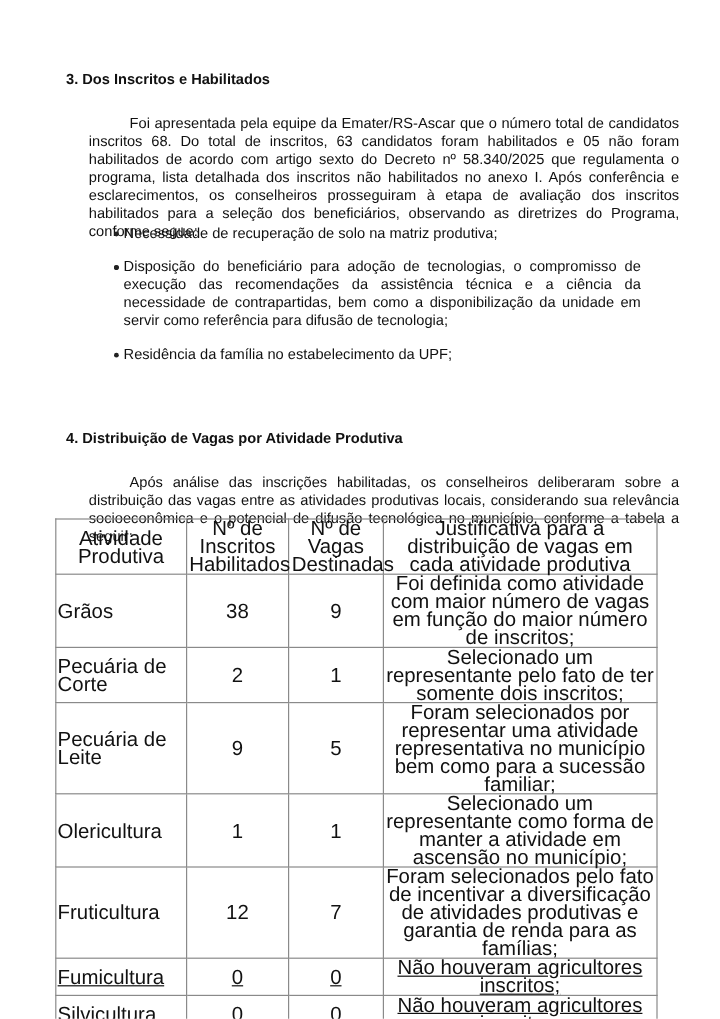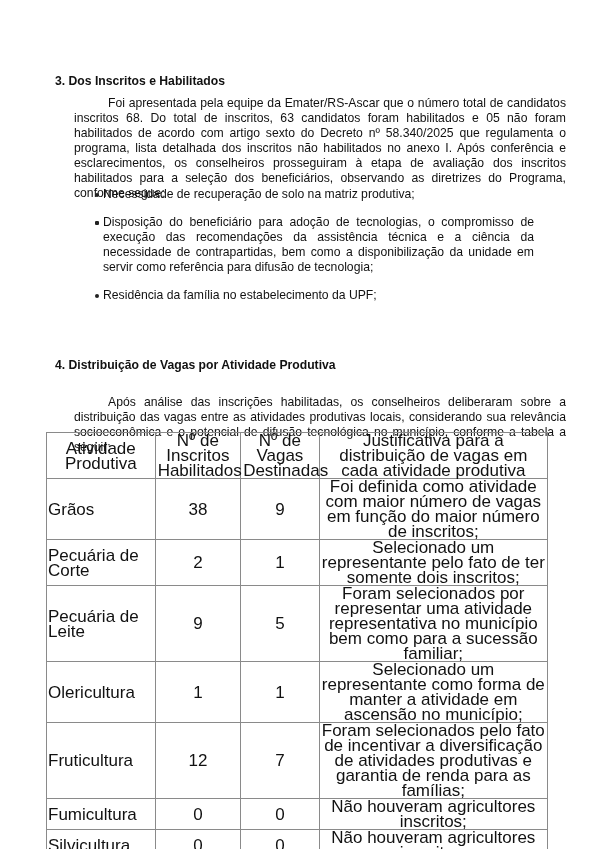--- a/index.html
+++ b/index.html
@@ -81,28 +81,28 @@
   table.dist th { text-align: center; }
   table.dist td.c { text-align: center; }
   table.dist td.l { text-align: left; padding-left: 1px; }
   .col1 { width: 108px; }
   .col2 { width: 85px; }
   .col3 { width: 78px; }
   .col4 { width: 227px; }
   tr.h-head { height: 44px; }
   tr.h3 { height: 58px; }
   tr.h2 { height: 43px; }
-  tr.h1 { height: 21px; }
+  tr.h1 { height: 21px; text-decoration: underline; }
 </style>
 </head>
 <body>
 
 <div class="page">
 
-  <h3 class="heading" style="top:74px;">3. Dos Inscritos e Habilitados</h3>
+  <h3 class="heading" style="top:59px;">3. Dos Inscritos e Habilitados</h3>
 
   <p class="para" style="top:79px;">Foi apresentada pela equipe da Emater/RS-Ascar que o número total de candidatos inscritos 68. Do total de inscritos, 63 candidatos foram habilitados e 05 não foram habilitados de acordo com artigo sexto do Decreto nº 58.340/2025 que regulamenta o programa, lista detalhada dos inscritos não habilitados no anexo I. Após conferência e esclarecimentos, os conselheiros prosseguiram à etapa de avaliação dos inscritos habilitados para a seleção dos beneficiários, observando as diretrizes do Programa, conforme segue:</p>
 
   <ul class="bullets" style="top:174px;">
     <li style="margin-bottom:9px;"><span class="dot"></span><span>Necessidade de recuperação de solo na matriz produtiva;</span></li>
     <li style="margin-bottom:9px;"><span class="dot"></span></li>
     <li style="margin-bottom:9px;"><span class="dot"></span></li>
     <li style="margin-bottom:9px;"><span class="dot"></span><span>Disposição do beneficiário para adoção de tecnologias, o compromisso de execução das recomendações da assistência técnica e a ciência da necessidade de contrapartidas, bem como a disponibilização da unidade em servir como referência para difusão de tecnologia;</span></li>
     <li style="margin-bottom:9px;"><span class="dot"></span><span>Residência da família no estabelecimento da UPF;</span></li>
   </ul>

